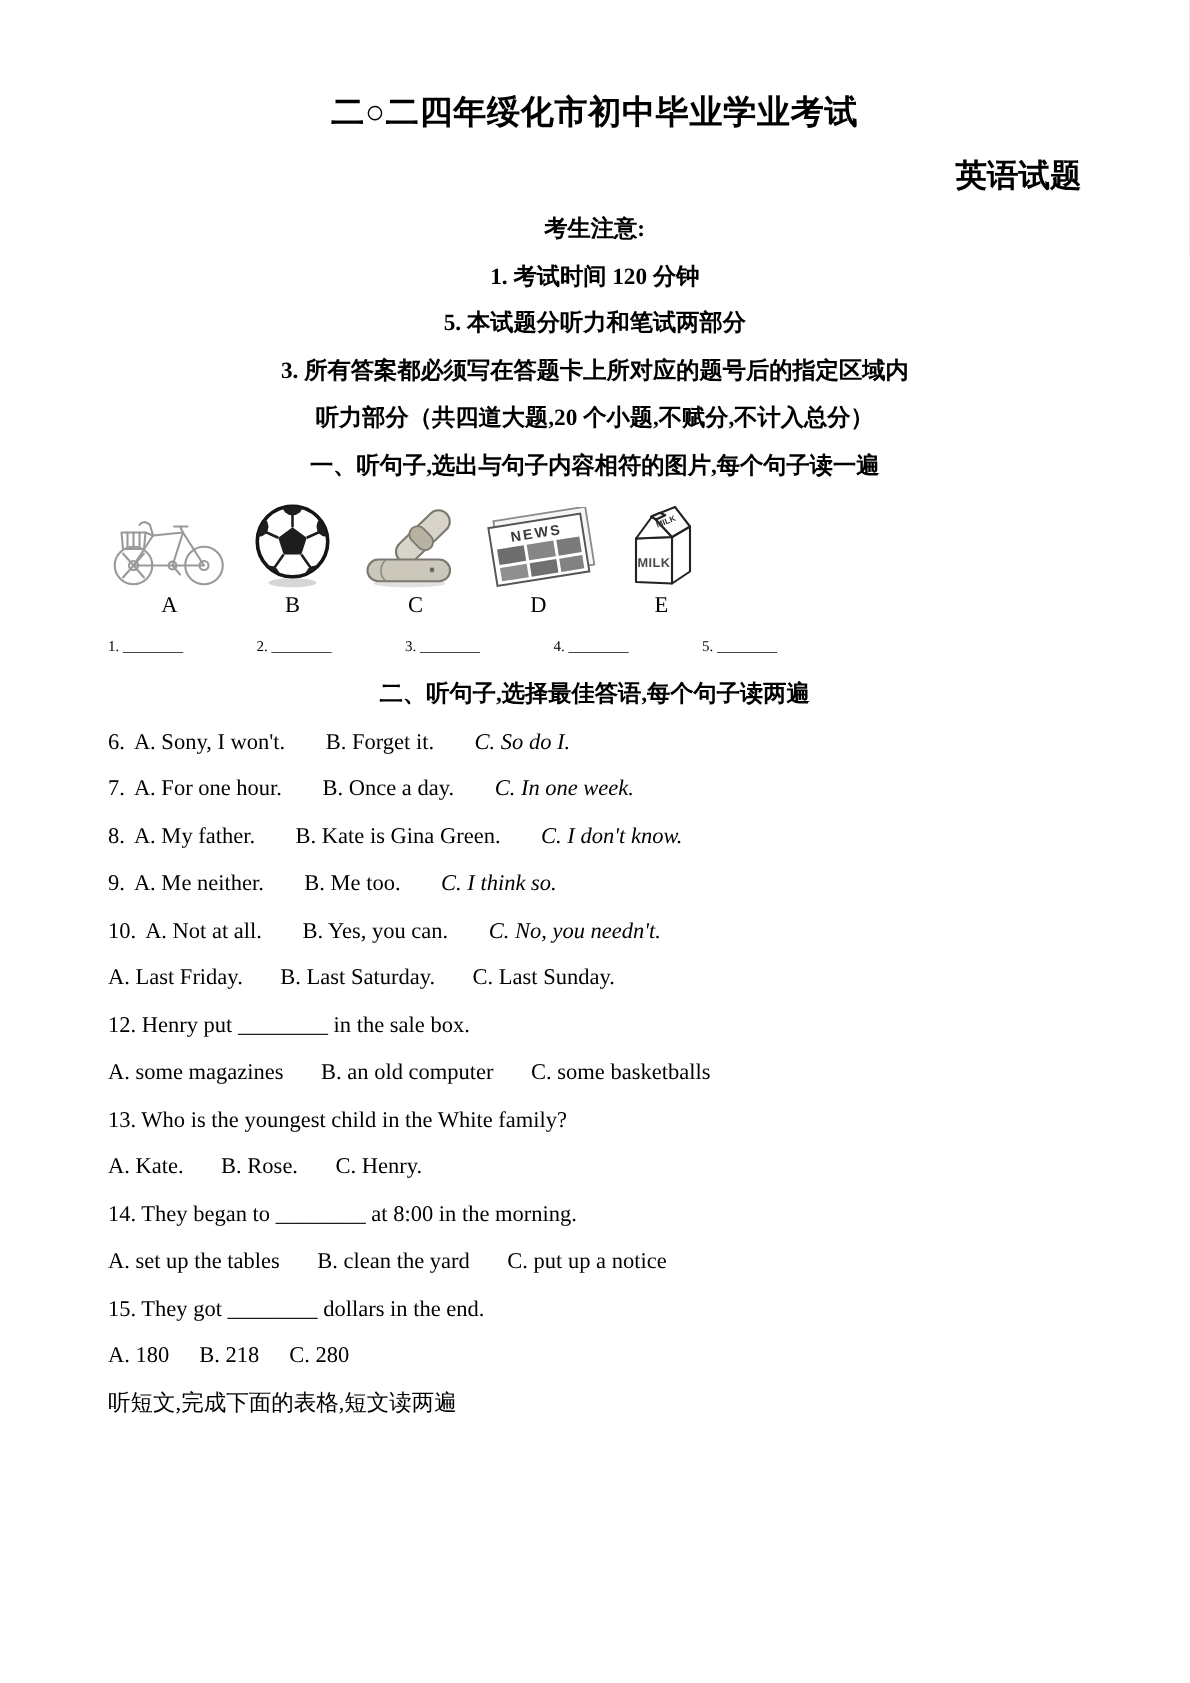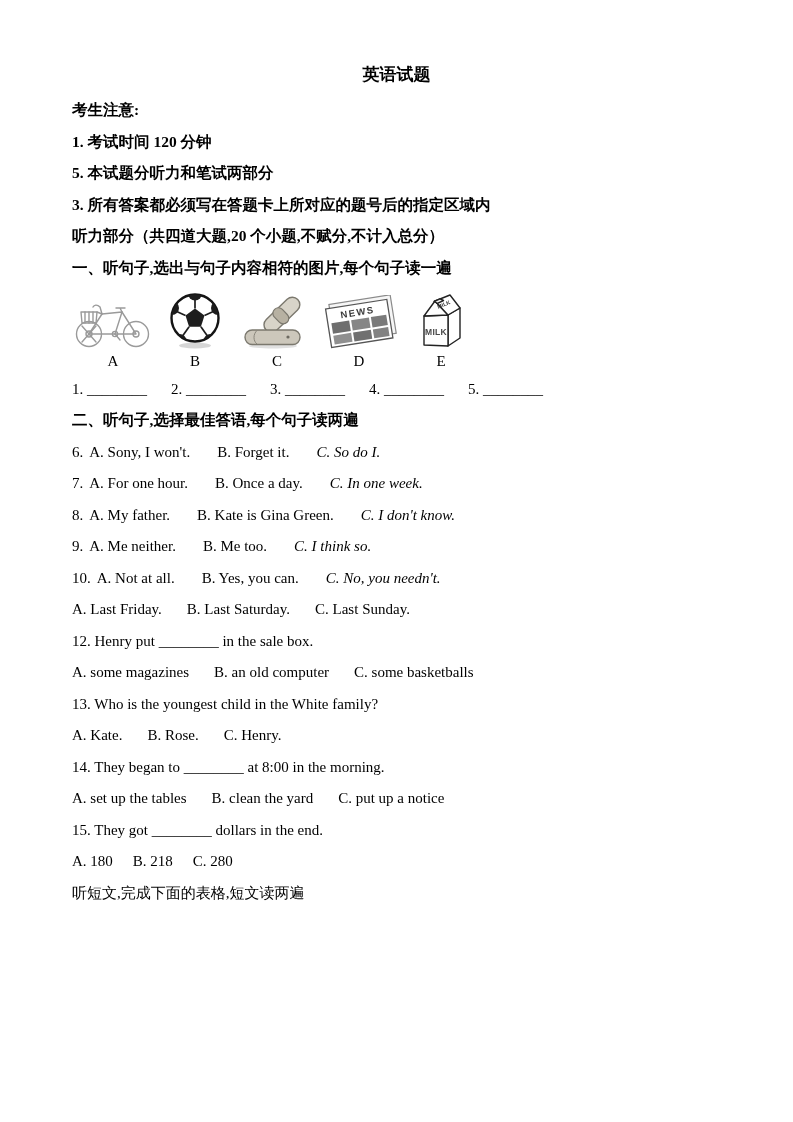--- a/index.html
+++ b/index.html
@@ -16,35 +16,36 @@
   }
   .doc-title {
     text-align: center;
     font-size: 22px;
     font-weight: bold;
     line-height: 26px;
     margin-bottom: 17px;
     letter-spacing: 0.5px;
   }
   .doc-subtitle {
-    text-align: center;
-    font-size: 17px;
+    text-align: right;
+    font-size: 21px;
     font-weight: bold;
     line-height: 25px;
     margin-bottom: 13px;
   }
   .ln {
     font-size: 15px;
     line-height: 20px;
     margin-bottom: 11.5px;
     white-space: nowrap;
   }
   .ln-b {
     font-weight: bold;
     font-size: 15.5px;
+    text-align: center;
   }
   .pics-row {
     display: flex;
     align-items: flex-end;
     margin: 6px 0 0 0;
     height: 60px;
   }
   .pic-cell {
     width: 82px;
     display: flex;
@@ -57,37 +58,38 @@
   }
   .label-cell {
     width: 82px;
     text-align: center;
     font-size: 15px;
     line-height: 18px;
   }
   .blank-row {
     display: flex;
     margin: 9px 0 0 0;
-    font-size: 15px;
+    font-size: 10px;
     line-height: 20px;
   }
   .blank-cell { width: 99px; white-space: nowrap; }
   .blank-cell .bl { letter-spacing: 0; }
   .q-line .q-num { margin-right: 6px; }
   .q-line .opt { margin-right: 27px; }
   .q-line .opt:last-child { margin-right: 0; font-style: italic; }
   .opts-line .opt { margin-right: 25px; }
   .opts-line .opt:last-child { margin-right: 0; }
   svg { display: block; }
 </style>
 </head>
 <body>
 
 <div class="page">
 
+  <div class="doc-title">二○二四年绥化市初中毕业学业考试</div>
   <div class="doc-subtitle">英语试题</div>
 
   <div class="ln ln-b">考生注意:</div>
   <div class="ln ln-b">1.  考试时间 120 分钟</div>
   <div class="ln ln-b">5.  本试题分听力和笔试两部分</div>
   <div class="ln ln-b">3.  所有答案都必须写在答题卡上所对应的题号后的指定区域内</div>
   <div class="ln ln-b">听力部分（共四道大题,20 个小题,不赋分,不计入总分）</div>
   <div class="ln ln-b">一、听句子,选出与句子内容相符的图片,每个句子读一遍</div>
 
   <div class="pics-row">

